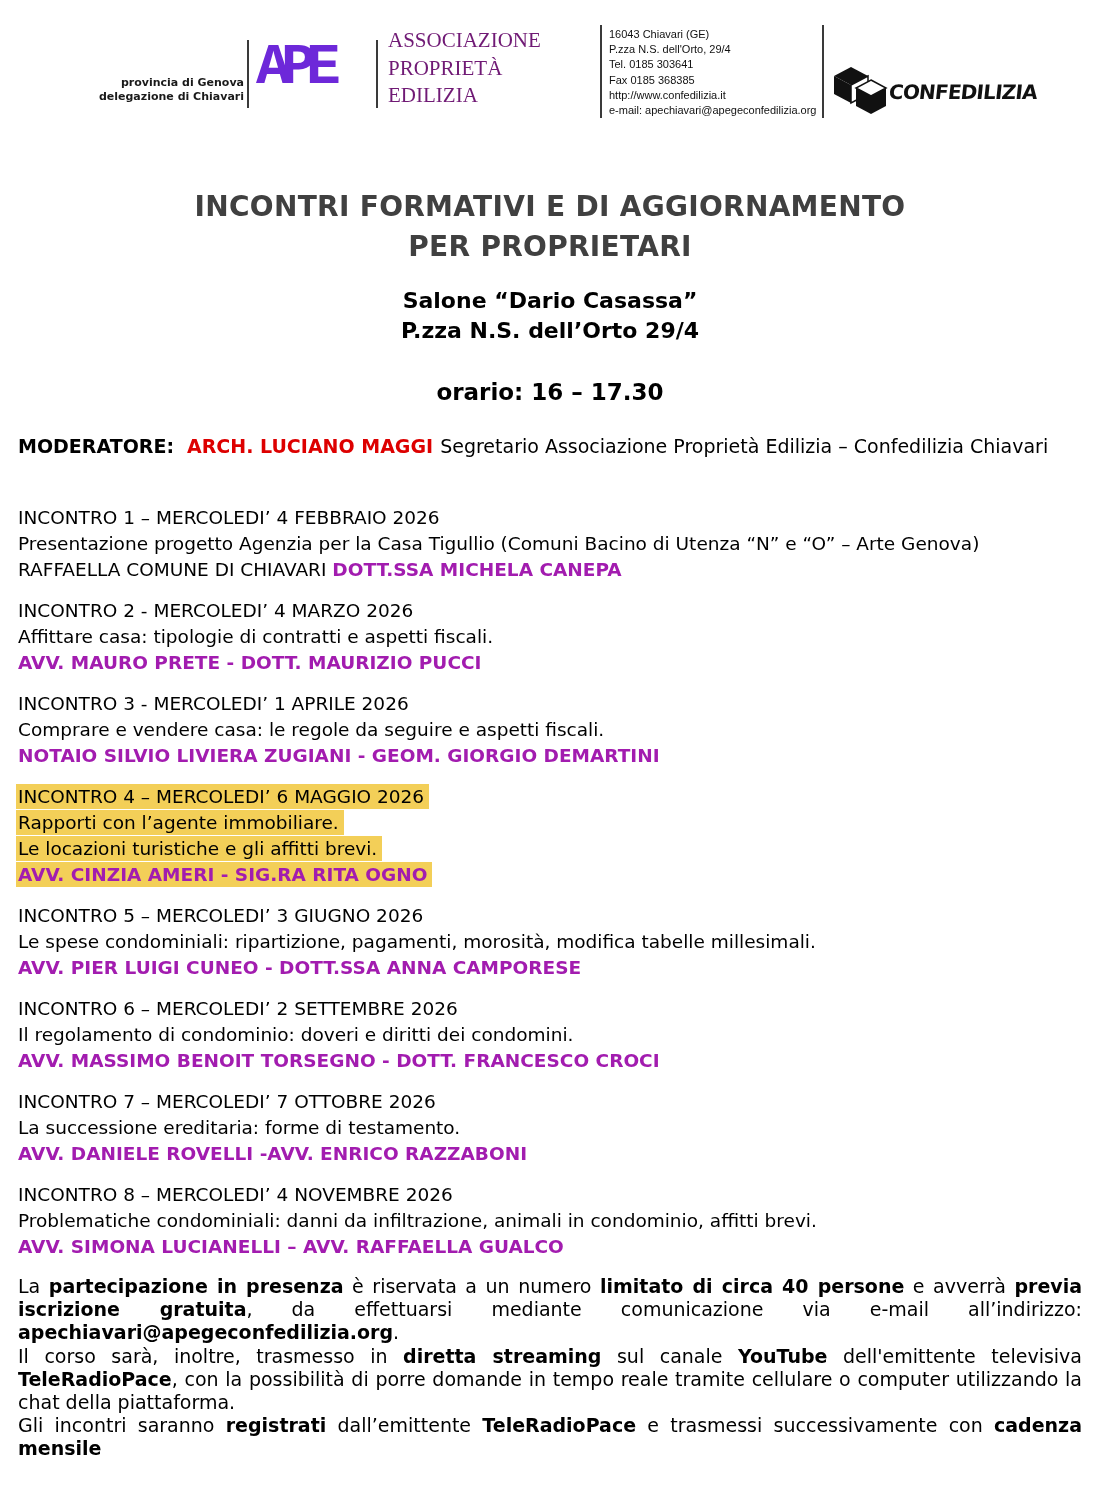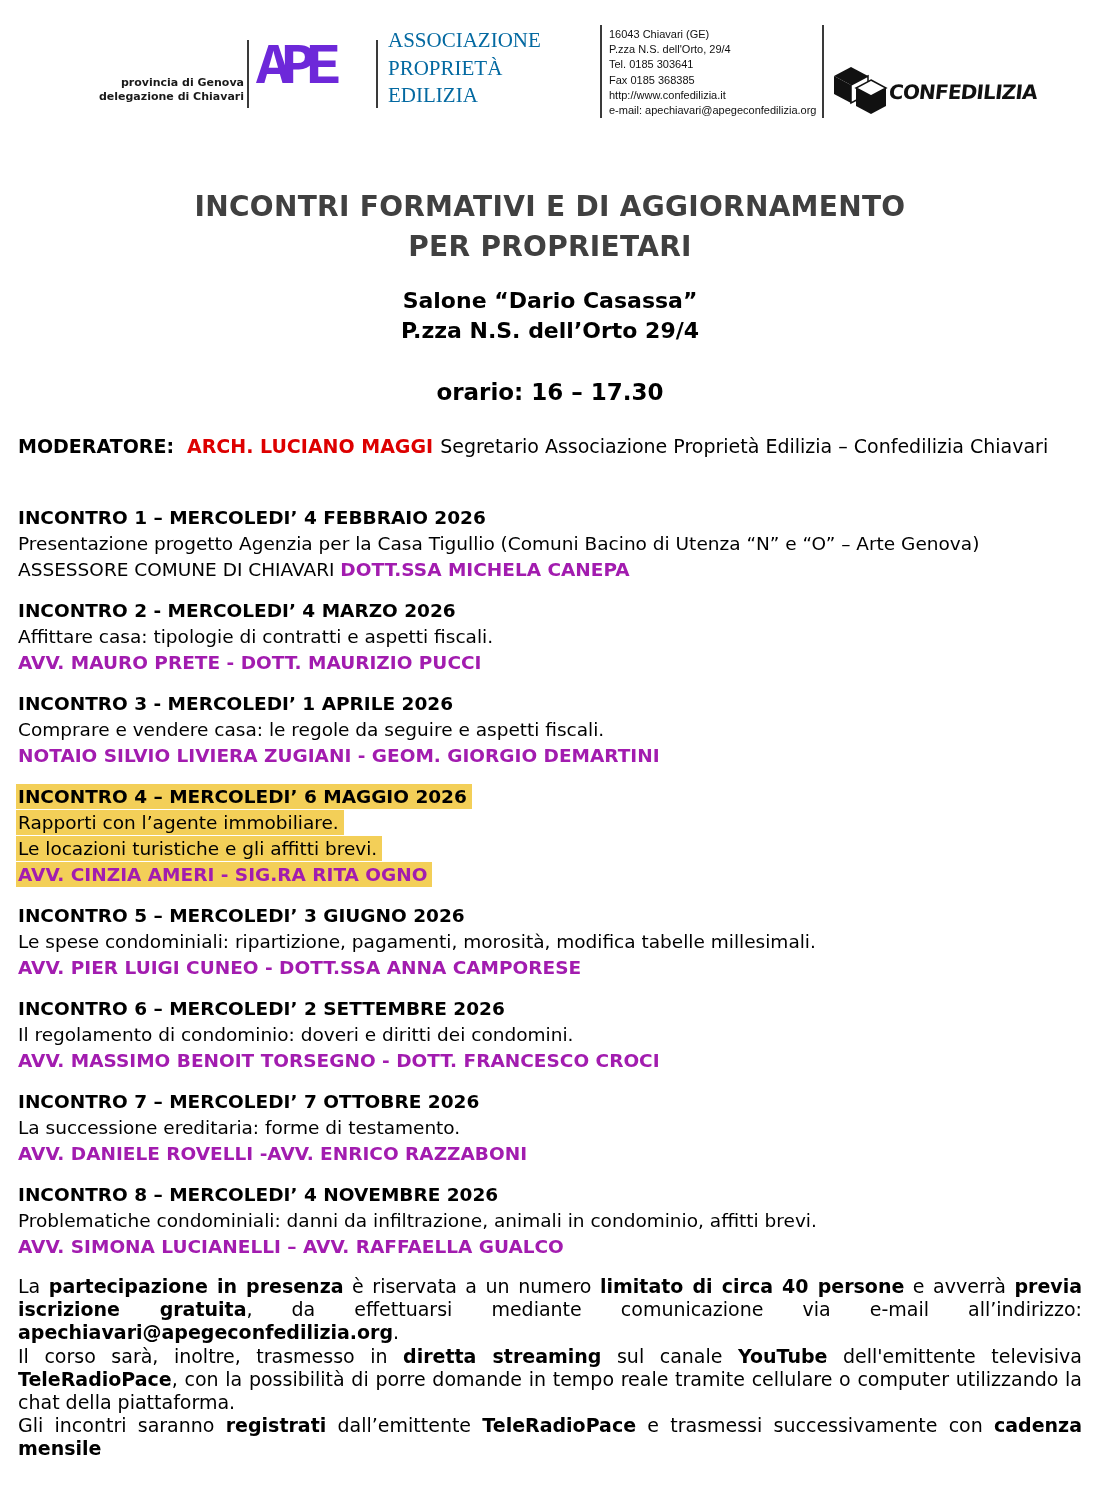--- a/index.html
+++ b/index.html
@@ -11,41 +11,41 @@
   .prov{position:absolute;left:96px;top:76px;width:148px;text-align:right;
         font-size:11px;font-weight:bold;line-height:13.5px;color:#1a1a1a;}
   .vbar{position:absolute;width:2px;background:#3a3a3a;}
   .bar1{left:247px;top:40px;height:68px;}
   .bar2{left:376px;top:40px;height:68px;}
   .bar3{left:600px;top:25px;height:93px;}
   .bar4{left:822px;top:25px;height:93px;}
   .ape{position:absolute;left:256px;top:32px;font-family:Liberation Mono, monospace;
        font-weight:bold;font-size:58px;line-height:72px;color:#6d28d9;letter-spacing:-0.17em;}
   .assoc{position:absolute;left:388px;top:27px;font-family:"Liberation Serif",serif;
-         font-size:21px;line-height:27.5px;color:#0369a1;}
+         font-size:21px;line-height:27.5px;color:#701a75;}
   .contact{position:absolute;left:609px;top:27px;font-family:"Liberation Sans",sans-serif;
            font-size:11px;line-height:15.2px;color:#111;white-space:nowrap;}
   .confed{position:absolute;left:830px;top:66px;display:flex;align-items:center;gap:1px;}
   .confed .word{font-size:20px;font-weight:bold;letter-spacing:-0.8px;color:#111;
                 transform:skewX(-6deg);white-space:nowrap;}
 
   
   .main-title{margin:60px 0 0;text-align:center;color:#404040;font-weight:bold;
               font-size:28px;line-height:34px;letter-spacing:0.3px;}
   .main-title .t2{margin-top:6px;}
   .venue{margin-top:22px;text-align:center;font-weight:bold;font-size:22px;line-height:30px;}
   .orario{margin-top:33px;text-align:center;font-weight:bold;font-size:23px;line-height:27px;}
   .moderator{margin:28px 0 0;font-size:19px;line-height:24px;}
   .moderator .lbl{font-weight:bold;margin-right:13px;}
   .moderator .name{font-weight:bold;color:#dd0000;margin-right:7px;}
 
   
   #meetings{margin-top:47px;}
   .meeting{margin-bottom:15px;font-size:18.5px;line-height:26px;}
-  .bold{font-weight:bold;}
+  .bold{font-weight:normal;}
   .red{color:#a21caf;font-weight:bold;}
   .hl{background:#f3cf58;padding:2px 5px 2px 2px;margin-left:-2px;}
 
   
   #closing{margin-top:10px;font-size:19px;line-height:23.2px;text-align:justify;}
   #closing b{font-weight:bold;}
 </style>
 </head>
 <body>
 
@@ -100,21 +100,21 @@
   <div class="orario">orario: 16 – 17.30</div>
 
   <p class="moderator">
     <span class="lbl">MODERATORE:</span><span class="name">ARCH. LUCIANO MAGGI</span><span>Segretario Associazione Proprietà Edilizia – Confedilizia Chiavari</span>
   </p>
 
   <div id="meetings">
       <div class="meeting">
         <div class="m-line"><span class="bold">INCONTRO 1 – MERCOLEDI’ 4 FEBBRAIO 2026</span></div>
         <div class="m-line"><span>Presentazione progetto Agenzia per la Casa Tigullio (Comuni Bacino di Utenza “N” e “O” – Arte Genova)</span></div>
-        <div class="m-line"><span><span>ASSESSORE COMUNE DI CHIAVARI </span><span class="red">DOTT.SSA MICHELA CANEPA</span></span></div>
+        <div class="m-line"><span><span>RAFFAELLA COMUNE DI CHIAVARI </span><span class="red">DOTT.SSA MICHELA CANEPA</span></span></div>
       </div>
       <div class="meeting">
         <div class="m-line"><span class="bold">INCONTRO 2 - MERCOLEDI’ 4 MARZO 2026</span></div>
         <div class="m-line"><span>Affittare casa: tipologie di contratti e aspetti fiscali.</span></div>
         <div class="m-line"><span><span class="red">AVV. MAURO PRETE - DOTT. MAURIZIO PUCCI</span></span></div>
       </div>
       <div class="meeting">
         <div class="m-line"><span class="bold">INCONTRO 3 - MERCOLEDI’ 1 APRILE 2026</span></div>
         <div class="m-line"><span>Comprare e vendere casa: le regole da seguire e aspetti fiscali.</span></div>
         <div class="m-line"><span><span class="red">NOTAIO SILVIO LIVIERA ZUGIANI - GEOM. GIORGIO DEMARTINI</span></span></div>

